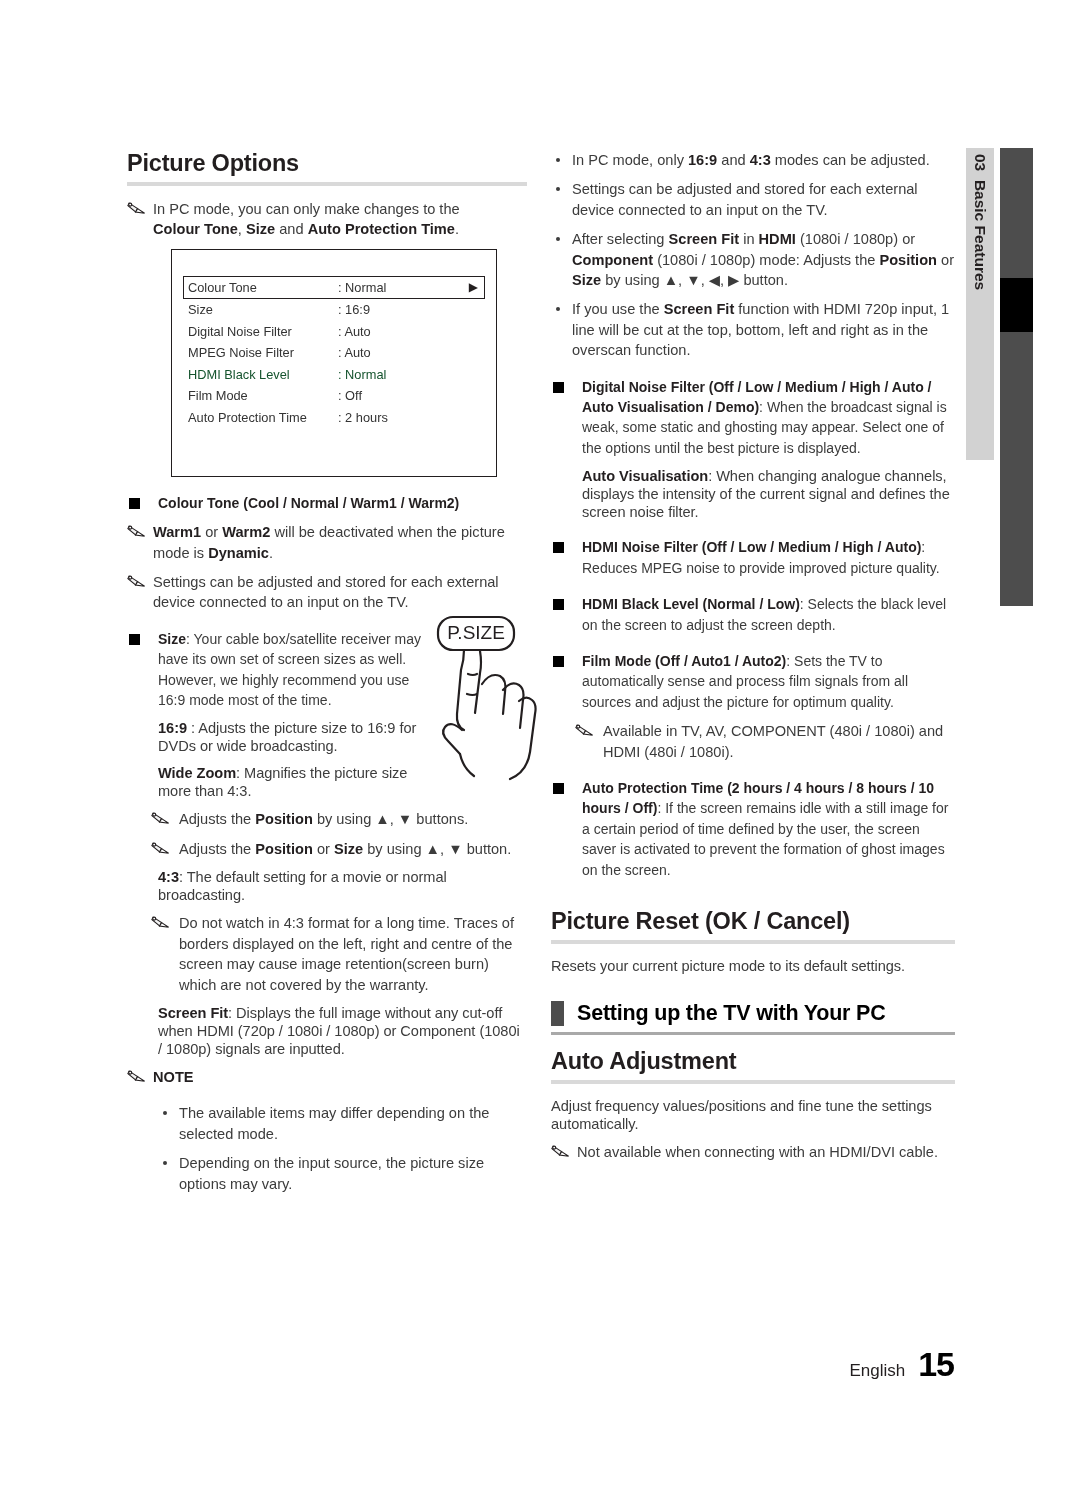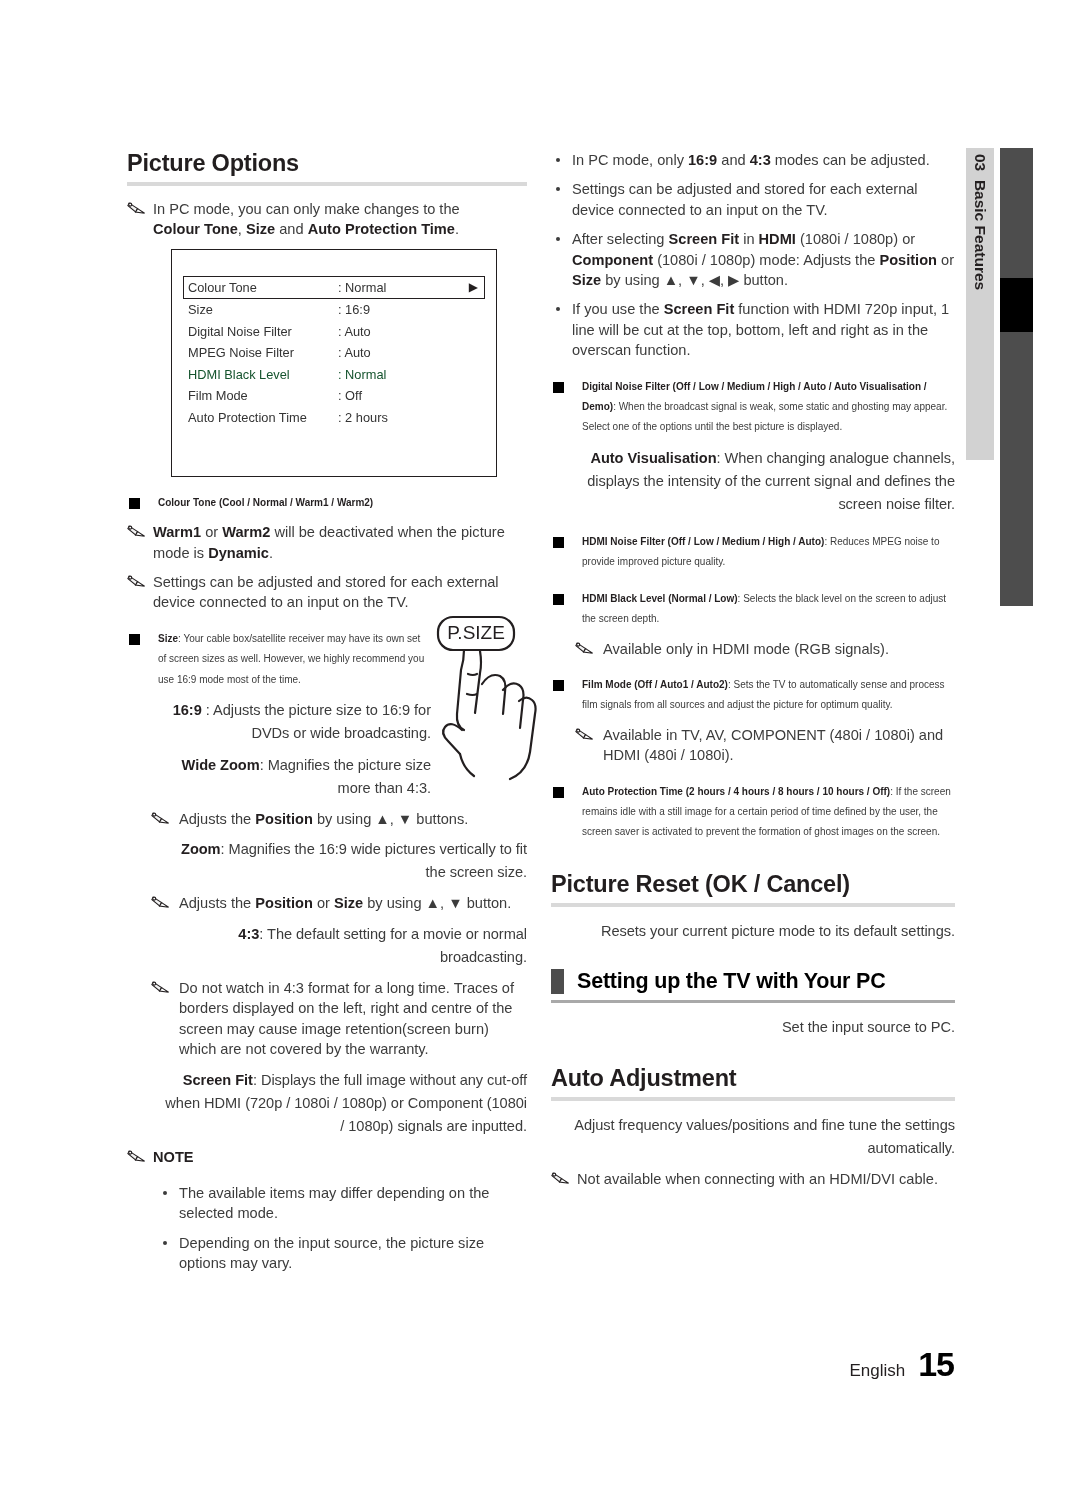--- a/index.html
+++ b/index.html
@@ -34,38 +34,38 @@
   }
   .barheading .tick {
     width:13px; height:25px; background:#4d4d4d; flex:0 0 auto;
   }
   .barheading .t {
     font-size:21.5px; font-weight:bold; color:#000000; letter-spacing:-0.2px;
   }
 
   
   p, .p {
-    font-size:14.6px; line-height:23px; margin:0 0 9px 0;
-    color:#3c3c3c; letter-spacing:-0.05px;text-align:right;
+    font-size:14.6px; line-height:18px; margin:0 0 9px 0;
+    color:#3c3c3c; letter-spacing:-0.05px;
   }
   b, .b { font-weight:bold; color:#231f20; }
 
   
   .note {
     position:relative; padding-left:26px;
     font-size:14.6px; line-height:20.4px; margin:0 0 9px 0; color:#3c3c3c;
   }
   .note.indent1 { padding-left:52px; }
   .note .pencil { position:absolute; left:0px; top:2px; }
   .note.indent1 .pencil { left:24px; }
 
   
   .sq {
     position:relative; padding-left:31px;
-    font-size:10px; line-height:20.4px; margin:16px 0 9px 0; color:#3c3c3c;
+    font-size:14px; line-height:20.4px; margin:16px 0 9px 0; color:#3c3c3c;
   }
   .sq .mark {
     position:absolute; left:2px; top:5px;
     width:11px; height:11px; background:#000;
   }
 
   
   .ind { padding-left:31px; }
 
   
@@ -227,23 +227,20 @@
             <g fill="none" stroke="#231f20" stroke-width="1.1">
           <path d="M2.2 2.1 L10.6 7.6 L8.6 11.0 L0.9 4.6 Z" fill="#f2f2f2"></path>
           <path d="M10.6 7.6 L17.6 12.2 L8.6 11.0 Z" fill="#fff"></path>
           <circle cx="3.2" cy="3.6" r="1.5" fill="#fff"></circle>
         </g>
           </svg>
       </span>
       <span>Adjusts the </span><b>Position</b><span> by using ▲, ▼ buttons.</span>
     </div>
 
-    <div class="p ind">
-      <b>Zoom</b><span>: Magnifies the 16:9 wide pictures vertically to fit the screen size.</span>
-    </div>
 
     <div class="note indent1">
       <span class="pencil">
         <svg width="20" height="15" viewBox="0 0 20 15">
             <g fill="none" stroke="#231f20" stroke-width="1.1">
           <path d="M2.2 2.1 L10.6 7.6 L8.6 11.0 L0.9 4.6 Z" fill="#f2f2f2"></path>
           <path d="M10.6 7.6 L17.6 12.2 L8.6 11.0 Z" fill="#fff"></path>
           <circle cx="3.2" cy="3.6" r="1.5" fill="#fff"></circle>
         </g>
           </svg>
@@ -333,32 +330,20 @@
     <div class="sq">
       <span class="mark"></span>
       <b>HDMI Noise Filter (Off / Low / Medium / High / Auto)</b><span>: Reduces MPEG noise to provide improved picture quality.</span>
     </div>
 
     <div class="sq">
       <span class="mark"></span>
       <b>HDMI Black Level (Normal / Low)</b><span>: Selects the black level on the screen to adjust the screen depth.</span>
     </div>
 
-    <div class="note indent1">
-      <span class="pencil">
-        <svg width="20" height="15" viewBox="0 0 20 15">
-            <g fill="none" stroke="#231f20" stroke-width="1.1">
-          <path d="M2.2 2.1 L10.6 7.6 L8.6 11.0 L0.9 4.6 Z" fill="#f2f2f2"></path>
-          <path d="M10.6 7.6 L17.6 12.2 L8.6 11.0 Z" fill="#fff"></path>
-          <circle cx="3.2" cy="3.6" r="1.5" fill="#fff"></circle>
-        </g>
-          </svg>
-      </span>
-      <span>Available only in HDMI mode (RGB signals).</span>
-    </div>
 
     <div class="sq">
       <span class="mark"></span>
       <b>Film Mode (Off / Auto1 / Auto2)</b><span>: Sets the TV to automatically sense and process film signals from all sources and adjust the picture for optimum quality.</span>
     </div>
 
     <div class="note indent1">
       <span class="pencil">
         <svg width="20" height="15" viewBox="0 0 20 15">
             <g fill="none" stroke="#231f20" stroke-width="1.1">
@@ -378,21 +363,20 @@
 
     <h1 class="sec">Picture Reset (OK / Cancel)</h1>
     <div class="rule"></div>
     <div class="p" style="margin-bottom:26px;">Resets your current picture mode to its default settings.</div>
 
     <div class="barheading">
       <span class="tick"></span>
       <span class="t">Setting up the TV with Your PC</span>
     </div>
     <div class="rule-dark" style="margin-bottom:13px;"></div>
-    <div class="p" style="margin-bottom:26px;">Set the input source to PC.</div>
 
     <h1 class="sec">Auto Adjustment</h1>
     <div class="rule"></div>
     <div class="p">Adjust frequency values/positions and fine tune the settings automatically.</div>
 
     <div class="note">
       <span class="pencil">
         <svg width="20" height="15" viewBox="0 0 20 15">
             <g fill="none" stroke="#231f20" stroke-width="1.1">
           <path d="M2.2 2.1 L10.6 7.6 L8.6 11.0 L0.9 4.6 Z" fill="#f2f2f2"></path>

